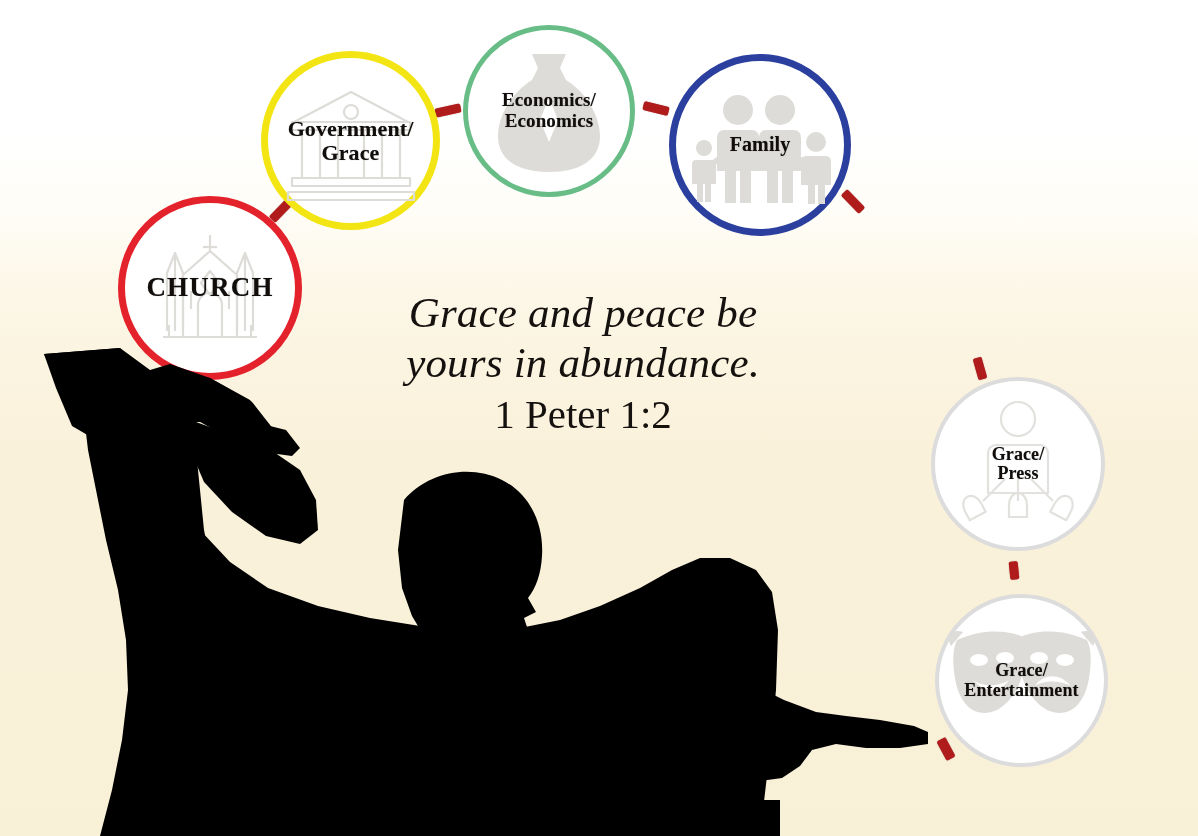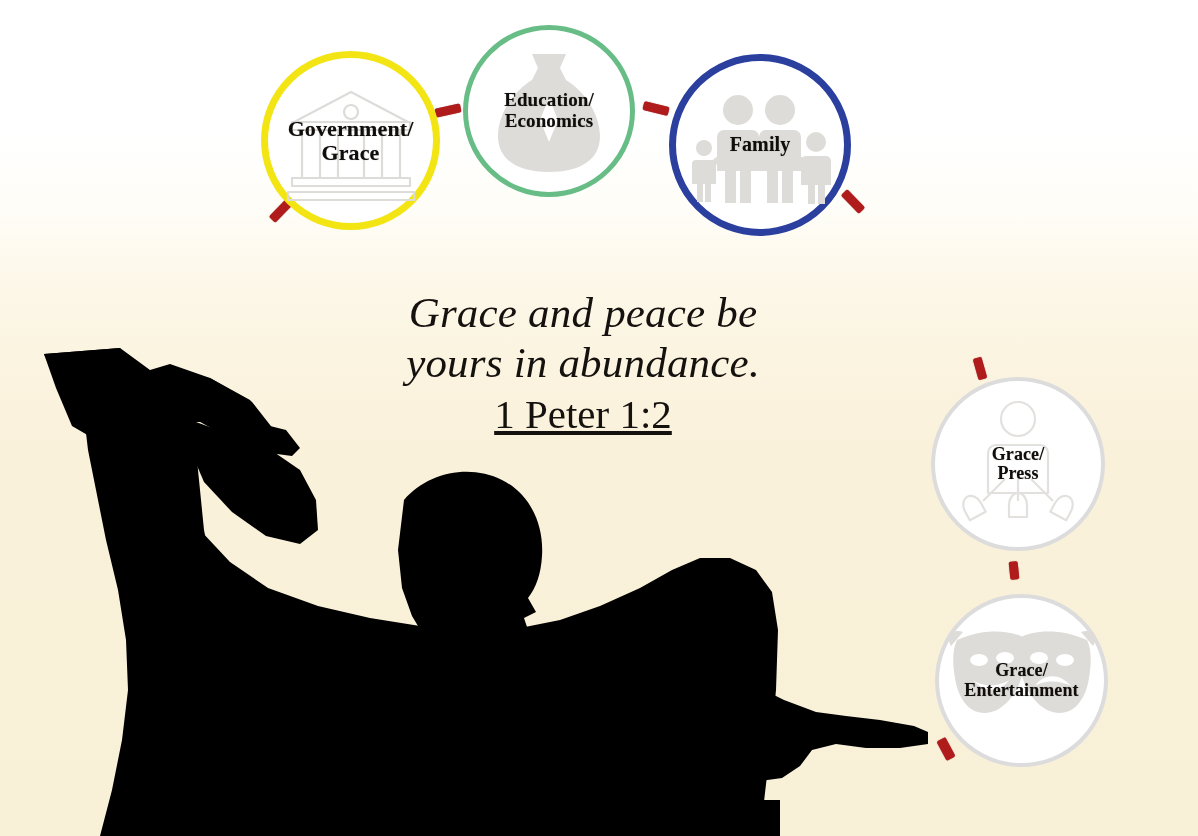--- a/index.html
+++ b/index.html
@@ -67,21 +67,21 @@
   #sphere-arts .lbl{font-size:18px;}
 
   
   #scripture{
     position:absolute;left:318px;top:288px;width:530px;
     text-align:center;z-index:7;
     color:#15110e;
     font-family:"Liberation Serif", serif;
   }
   #scripture .verse{font-size:43px;line-height:1.17;letter-spacing:.2px;font-style:italic;}
-  #scripture .ref{font-size:41px;line-height:1.17;margin-top:2px;text-decoration:underline;}
+  #scripture .ref{font-size:41px;line-height:1.17;margin-top:2px;}
 
   
   #silhouette{
     position:absolute;left:0;top:330px;width:960px;height:506px;
     z-index:8;pointer-events:none;
   }
   #silhouette svg{display:block;}
 </style>
 </head>
 <body>
@@ -89,20 +89,39 @@
 <div id="stage">
 
   <div class="connector" style="left:268px;top:206px;width:26px;height:9px;transform:rotate(-46deg);"></div>
   <div class="connector" style="left:435px;top:106px;width:26px;height:9px;transform:rotate(-12deg);"></div>
   <div class="connector" style="left:643px;top:104px;width:26px;height:9px;transform:rotate(14deg);"></div>
   <div class="connector" style="left:840px;top:197px;width:26px;height:9px;transform:rotate(46deg);"></div>
   <div class="connector" style="left:969px;top:364px;width:22px;height:9px;transform:rotate(74deg);"></div>
   <div class="connector" style="left:1005px;top:566px;width:18px;height:9px;transform:rotate(84deg);"></div>
   <div class="connector" style="left:935px;top:744px;width:22px;height:10px;transform:rotate(62deg);"></div>
 
+  <div class="sphere" id="sphere-church">
+    <span class="glyph">
+      <svg width="150" height="150" viewBox="0 0 150 150" fill="none" stroke="#dedcd8" stroke-width="2.2" stroke-linejoin="round">
+        <path d="M40 40 L40 118 M32 118 L32 60 L40 40 L48 60 L48 118"></path>
+        <path d="M110 40 L110 118 M102 118 L102 60 L110 40 L118 60 L118 118"></path>
+        <path d="M75 22 L75 40"></path>
+        <path d="M68 34 L82 34"></path>
+        <path d="M48 62 L75 38 L102 62 L102 124 L48 124 Z"></path>
+        <path d="M63 124 L63 92 a12 12 0 0 1 24 0 L87 124"></path>
+        <path d="M56 96 L56 78 M94 96 L94 78"></path>
+        <path d="M75 58 L84 70 L75 82 L66 70 Z"></path>
+        <path d="M28 124 L122 124"></path>
+        <path d="M34 124 L34 112 M116 124 L116 112"></path>
+      </svg>
+    </span>
+    <span class="lbl">
+      <span>CHURCH</span>
+    </span>
+  </div>
 
   <div class="sphere" id="sphere-government">
     <span class="glyph">
       <svg width="150" height="150" viewBox="0 0 150 150" fill="none" stroke="#dedcd8" stroke-width="2.2" stroke-linejoin="round">
         <path d="M18 56 L75 26 L132 56 Z"></path>
         <circle cx="75" cy="46" r="7"></circle>
         <path d="M16 56 L134 56 L134 64 L16 64 Z"></path>
         <path d="M26 64 L26 112 M44 64 L44 112 M62 64 L62 112
                  M88 64 L88 112 M106 64 L106 112 M124 64 L124 112"></path>
         <path d="M16 112 L134 112 L134 120 L16 120 Z"></path>
@@ -121,21 +140,21 @@
         <path d="M58 18 L92 18 L86 32 L92 44
                  C112 56 126 80 126 100
                  C126 124 106 136 75 136
                  C44 136 24 124 24 100
                  C24 80 38 56 58 44
                  L64 32 Z"></path>
         <path d="M75 62 L84 84 L75 106 L66 84 Z" fill="#ffffff"></path>
       </svg>
     </span>
     <span class="lbl">
-      <span>Education/</span><br>
+      <span>Economics/</span><br>
       <span>Economics</span>
     </span>
   </div>
 
   <div class="sphere" id="sphere-family">
     <span class="glyph">
       <svg width="160" height="150" viewBox="0 0 160 150" fill="#dedcd8">
 
         <circle cx="24" cy="78" r="8"></circle>
         <path d="M16 90 h16 a4 4 0 0 1 4 4 v20 h-5 v18 h-6 v-18 h-2 v18 h-6 v-18 h-5 V94 a4 4 0 0 1 4 -4z"></path>

